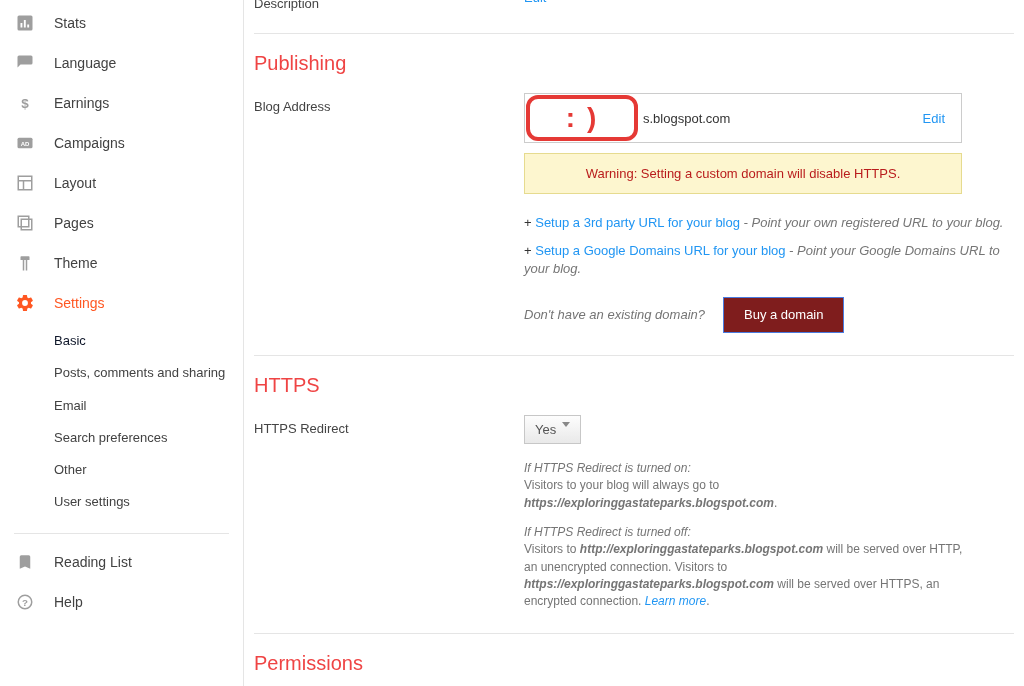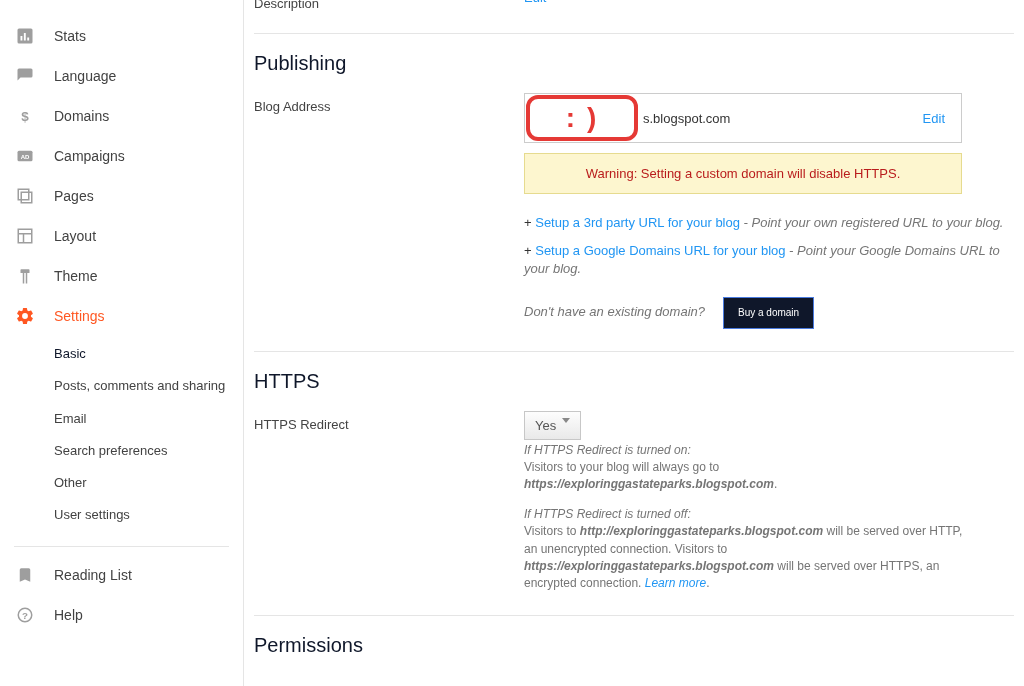--- a/index.html
+++ b/index.html
@@ -15,21 +15,21 @@
   }
   * { box-sizing: border-box; }
 
   
   .sidebar {
     position: absolute;
     left: 0; top: 0;
     width: 244px;
     height: 686px;
     border-right: 1px solid #e5e5e5;
-    padding-top: 16px;
+    padding-top: 3px;
   }
   .nav-item {
     display: flex;
     align-items: center;
     height: 40px;
     padding-left: 14px;
     cursor: pointer;
     color: #424242;
   }
   .nav-item .icon {
@@ -76,21 +76,21 @@
   }
   .row .val { flex: 1; }
   hr.section-div {
     border: none;
     border-top: 1px solid #e5e5e5;
     margin: 18px 0 18px 0;
   }
   h2.section {
     font-size: 20px;
     font-weight: 400;
-    color: #0f172a;
+    color: #ef4444;
     margin: 10px 0 14px 0;
   }
   a.lnk { color: #2196f3; text-decoration: none; cursor: pointer; }
   .smallgray { font-size: 12px; color: #757575; }
   .italic { font-style: italic; color: #757575; }
 
   
   .addr-box {
     position: relative;
     border: 1px solid #ccc;
@@ -121,25 +121,25 @@
     background: #fdf6cf;
     color: #b91c1c;
     padding: 12px 8px;
     text-align: center;
     margin-top: 10px;
     font-size: 13px;
   }
   .para-block { margin-top: 20px; font-size: 13px; line-height: 1.4; }
   .buy-btn {
     display: inline-block;
-    background: #0f172a;
+    background: #7f1d1d;
     color: #fff;
-    padding: 8px 14px;
+    padding: 8px 20px;
     border: 1px solid #4a7be0;
-    font-size: 10px;
+    font-size: 13px;
     cursor: pointer;
     margin-left: 18px;
   }
   .yes-btn {
     display: inline-flex; align-items: flex-start;
     border: 1px solid #c7c7c7;
     background: linear-gradient(#fdfdfd, #e9e9e9);
     padding: 6px 10px;
     font-size: 13px;
     cursor: pointer;
@@ -178,52 +178,52 @@
     </span>
     <span class="label">Language</span>
   </div>
 
   <div class="nav-item">
     <span class="icon">
       <svg width="18" height="18" viewBox="0 0 24 24">
           <text x="12" y="18" text-anchor="middle" font-size="18" fill="#9e9e9e" font-family="Arial" font-weight="bold">$</text>
         </svg>
     </span>
-    <span class="label">Domains</span>
+    <span class="label">Earnings</span>
   </div>
 
   <div class="nav-item">
     <span class="icon">
       <svg width="18" height="18" viewBox="0 0 24 24">
           <rect x="2" y="5" width="20" height="14" rx="2" fill="#9e9e9e"></rect>
           <text x="12" y="16" text-anchor="middle" font-size="8" fill="#fff" font-family="Arial" font-weight="bold">AD</text>
         </svg>
     </span>
     <span class="label">Campaigns</span>
-  </div>
-
-  <div class="nav-item">
-    <span class="icon">
-      <svg width="18" height="18" viewBox="0 0 24 24">
-          <rect x="3" y="3" width="14" height="14" fill="none" stroke="#9e9e9e" stroke-width="2"></rect>
-          <rect x="7" y="7" width="14" height="14" fill="none" stroke="#9e9e9e" stroke-width="2"></rect>
-        </svg>
-    </span>
-    <span class="label">Pages</span>
   </div>
 
   <div class="nav-item">
     <span class="icon">
       <svg width="18" height="18" viewBox="0 0 24 24">
           <rect x="3" y="3" width="18" height="18" fill="none" stroke="#9e9e9e" stroke-width="2"></rect>
           <line x1="3" y1="9" x2="21" y2="9" stroke="#9e9e9e" stroke-width="2"></line>
           <line x1="10" y1="9" x2="10" y2="21" stroke="#9e9e9e" stroke-width="2"></line>
         </svg>
     </span>
     <span class="label">Layout</span>
+  </div>
+
+  <div class="nav-item">
+    <span class="icon">
+      <svg width="18" height="18" viewBox="0 0 24 24">
+          <rect x="3" y="3" width="14" height="14" fill="none" stroke="#9e9e9e" stroke-width="2"></rect>
+          <rect x="7" y="7" width="14" height="14" fill="none" stroke="#9e9e9e" stroke-width="2"></rect>
+        </svg>
+    </span>
+    <span class="label">Pages</span>
   </div>
 
   <div class="nav-item">
     <span class="icon">
       <svg width="18" height="18" viewBox="0 0 24 24">
           <path fill="#9e9e9e" d="M18 4a1 1 0 0 0-1-1H7a1 1 0 0 0-1 1v4h3v14h2V8h2v14h2V8h3Z"></path>
         </svg>
     </span>
     <span class="label">Theme</span>
   </div>
@@ -315,21 +315,21 @@
 
   <div class="row">
     <div class="key">HTTPS Redirect</div>
     <div class="val">
 
       <span class="yes-btn">
         <span>Yes</span>
         <span class="tri"></span>
       </span>
 
-      <div class="smallgray" style="margin-top:2px; line-height:1.45; max-width:440px">
+      <div class="smallgray" style="margin-top:16px; line-height:1.45; max-width:440px">
         <span class="italic">If HTTPS Redirect is turned on:</span><br>
         <span>Visitors to your blog will always go to </span><b class="italic">https://exploringgastateparks.blogspot.com</b><span>.</span>
       </div>
 
       <div class="smallgray" style="margin-top:12px; line-height:1.45; max-width:440px">
         <span class="italic">If HTTPS Redirect is turned off:</span><br>
         <span>Visitors to </span><b class="italic">http://exploringgastateparks.blogspot.com</b><span> will be served over HTTP, an unencrypted connection. Visitors to </span><b class="italic">https://exploringgastateparks.blogspot.com</b><span> will be served over HTTPS, an encrypted connection. </span><a class="lnk" style="font-style:italic">Learn more</a><span>.</span>
       </div>
     </div>
   </div>

